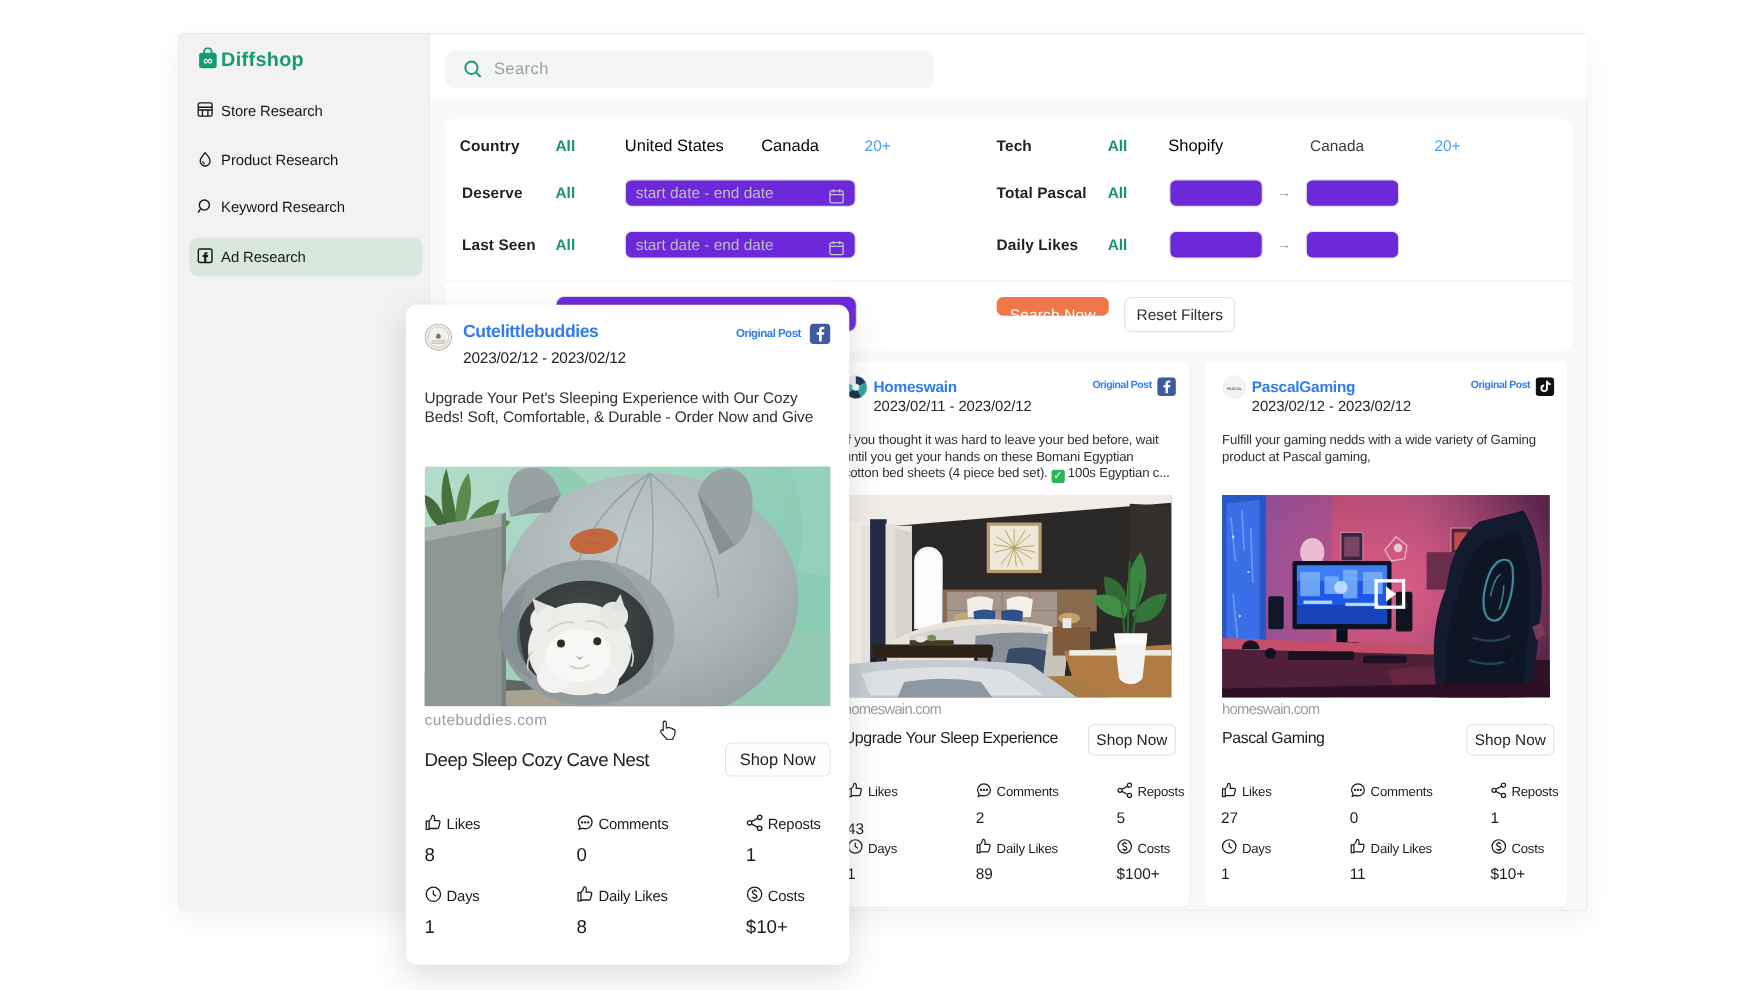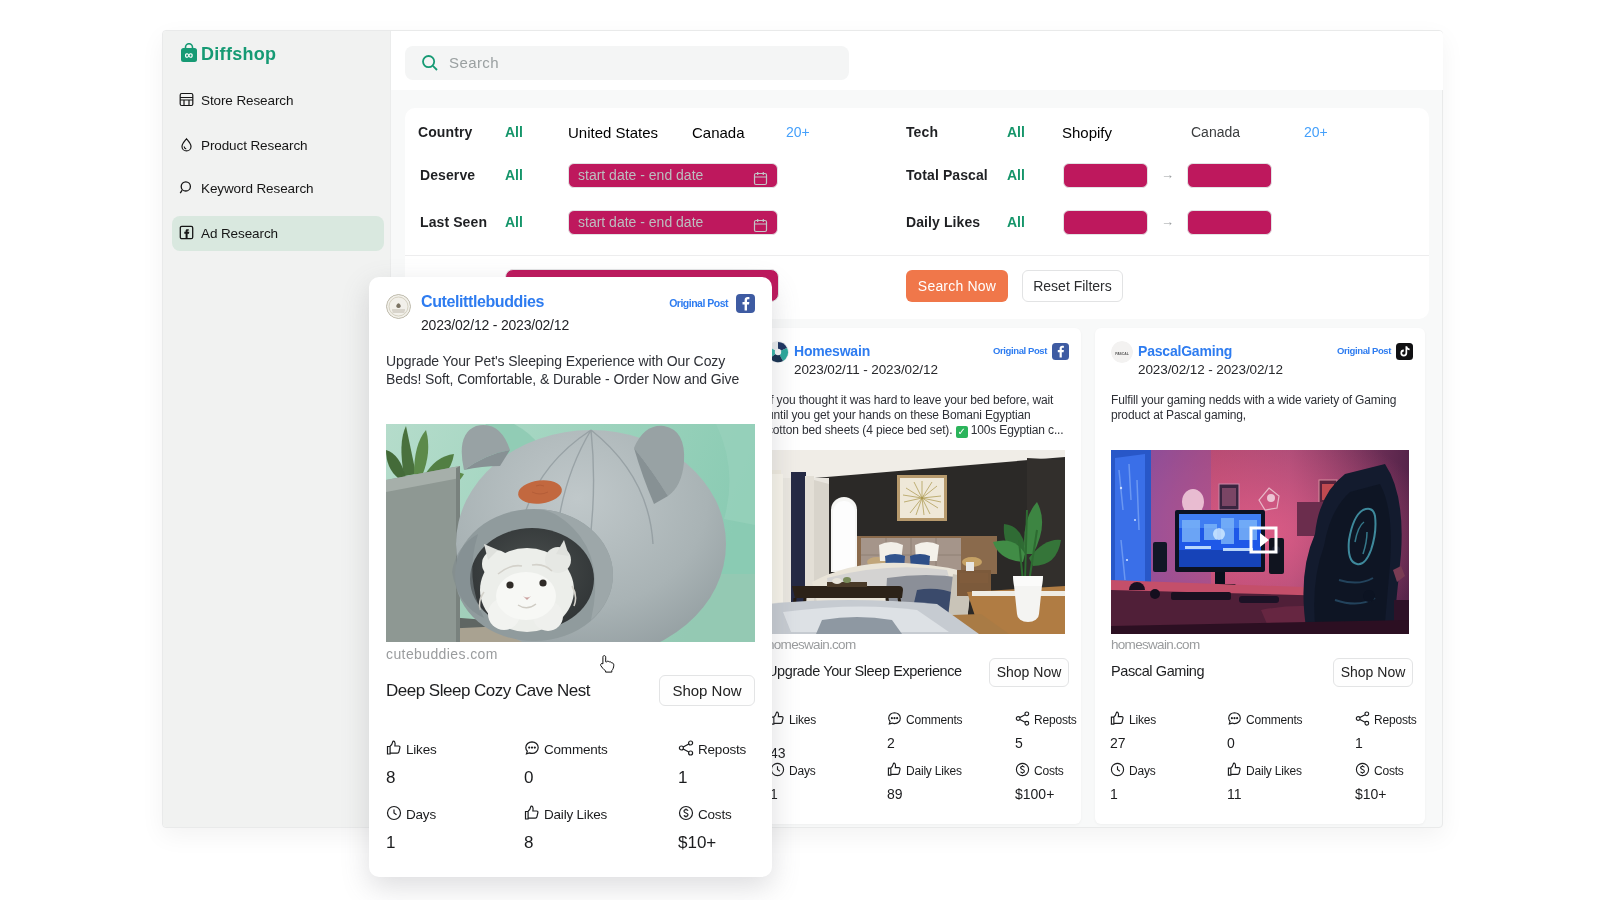--- a/index.html
+++ b/index.html
@@ -10,21 +10,21 @@
 #topbar { position:absolute; left:228px; top:0; width:1052px; height:59px; background:#fff; border-radius:0 4px 0 0; }
 .menu-item { position:absolute; left:16px; width:200px; height:20px; color:#161616; font-size:13.5px; letter-spacing:-.1px; }
 .menu-item svg { position:absolute; left:0; top:1px; }
 .menu-item span { position:absolute; left:22px; top:2px; }
 #selpill { position:absolute; left:9px; top:185px; width:212px; height:35px; background:#d9e8df; border-radius:8px; }
 .fl-label { position:absolute; font-size:14px; color:#1f2023; font-weight:bold; letter-spacing:.1px; }
 .fl-all { position:absolute; font-size:14px; color:#15956a; font-weight:bold; }
 .fl-opt { position:absolute; font-size:15px; color:#000000; }
 .fl-dark { position:absolute; font-size:14px; color:#3a3c3e; }
 .fl-more { position:absolute; font-size:14px; color:#45a0fb; }
-.inp { position:absolute; background:#be185d; border:1px solid #e2e3e4; border-radius:6px; }
+.inp { position:absolute; background:#6d28d9; border:1px solid #e2e3e4; border-radius:6px; }
 .ph { position:absolute; left:9px; top:3px; font-size:14px; color:#bcbfc0; }
 .card { position:absolute; top:297px; width:330px; height:496px; background:#fff; border-radius:6px; box-shadow:0 1px 3px rgba(0,0,0,.04); }
 .cname { position:absolute; left:43px; top:15px; font-size:14px; color:#2e7cf0; font-weight:bold; letter-spacing:-.2px; }
 .cdate { position:absolute; left:43px; top:34px; font-size:13.5px; color:#26272b; letter-spacing:-.1px; }
 .cop { position:absolute; right:34px; top:17px; font-size:9.5px; color:#2e7cf0; font-weight:bold; letter-spacing:-.4px; }
 .cbody { position:absolute; left:16px; top:65px; width:310px; font-size:12px; line-height:14.8px; color:#2e3036; letter-spacing:-.15px; } .cbody div { white-space:nowrap; }
 .cimg { position:absolute; left:16px; top:122px; width:298px; height:184px; }
 .cdomain { position:absolute; left:16px; top:309px; font-size:13.5px; color:#9a9c9e; letter-spacing:-.7px; }
 .ctitle { position:absolute; left:16px; top:335px; font-size:14.5px; color:#1d1e20; letter-spacing:-.4px; }
 .shopnow { position:absolute; background:#fefefe; border:1px solid #e3e4e5; border-radius:6px; color:#222; text-align:center; }
@@ -130,21 +130,21 @@
         </svg>
     </div>
     <div class="fl-label" style="left:501px;top:106px;">Daily Likes</div>
     <div class="fl-all" style="left:602px;top:106px;">All</div>
     <div class="inp" style="left:658px;top:102px;width:85px;height:25px;"></div>
     <div class="abs" style="left:756px;top:106px;font-size:13px;color:#9b9ea0;">→</div>
     <div class="inp" style="left:782px;top:102px;width:85px;height:25px;"></div>
 
     <div class="abs" style="left:0;top:147px;width:1024px;height:1px;background:#ededee;"></div>
     <div class="inp" style="left:100px;top:161px;width:274px;height:33px;border-radius:8px;"></div>
-    <div class="abs" style="left:501px;top:162px;width:102px;height:32px;background:#f0774a;border-radius:6px;color:#fff;font-size:14px;text-align:center;line-height:32px;letter-spacing:.2px;">Search Now</div>
+    <div class="abs" style="left:501px;top:162px;width:102px;height:17px;background:#f0774a;border-radius:6px;color:#fff;font-size:14px;text-align:center;line-height:32px;letter-spacing:.2px;">Search Now</div>
     <div class="abs" style="left:617px;top:162px;width:101px;height:32px;background:#fff;border:1px solid #e2e3e4;border-radius:6px;color:#2c2d2f;font-size:14px;text-align:center;line-height:30px;">Reset Filters</div>
   </div>
   <div class="card" style="left:588px;">
     <svg class="avatar" style="left:16px;top:13px;" width="22" height="22" viewBox="0 0 22 22">
       <circle cx="11" cy="11" r="11" fill="#e8ecee"></circle>
       <path d="M11 11 L11 1 A10 10 0 0 1 20 7 Z" fill="#1d3461"></path>
       <path d="M11 11 L20 7 A10 10 0 0 1 16 20 Z" fill="#2aa79b"></path>
       <path d="M11 11 L16 20 A10 10 0 0 1 3 17 Z" fill="#153050"></path>
       <path d="M11 11 L3 17 A10 10 0 0 1 2 6 Z" fill="#35b5a9"></path>
       <circle cx="11" cy="11" r="3.2" fill="#f5f6f7"></circle>

